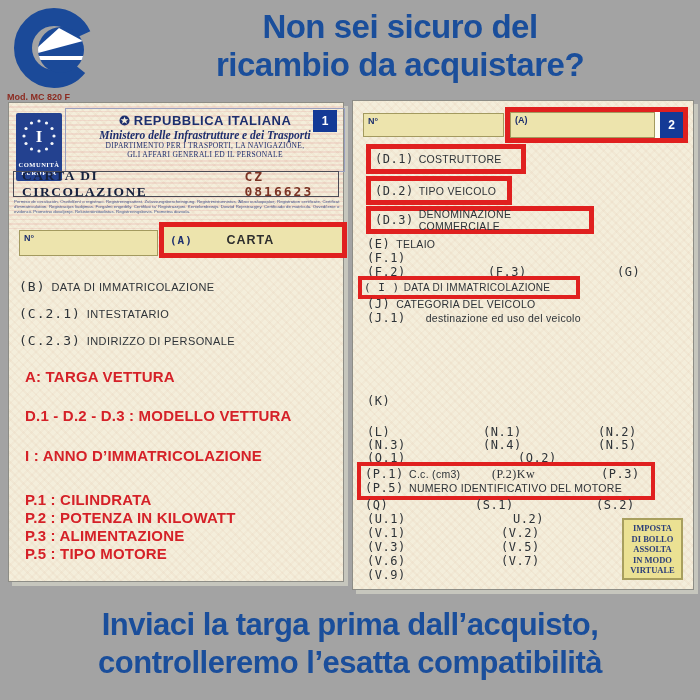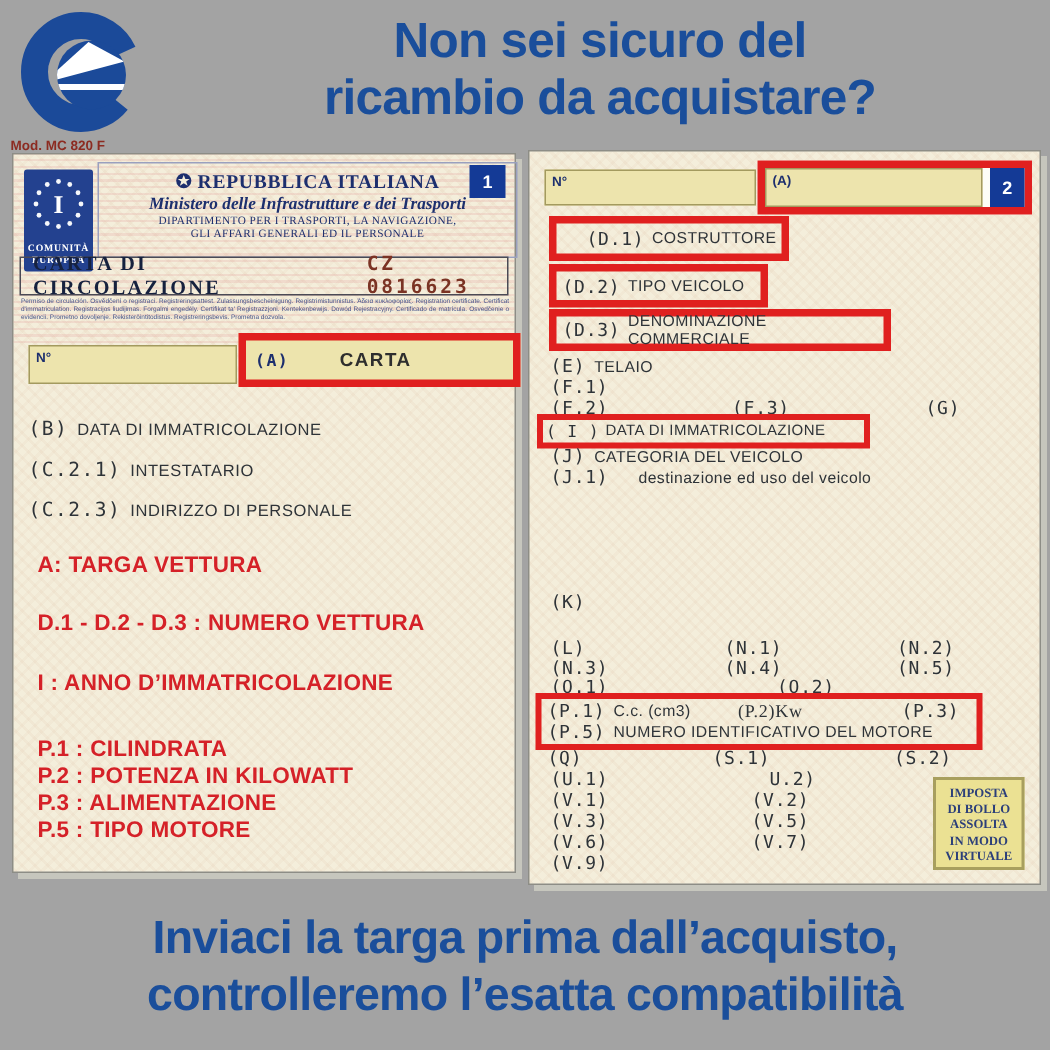--- a/index.html
+++ b/index.html
@@ -19,21 +19,21 @@
   .panel1{left:8px;top:102px;width:334px;height:478px;}
   .panel2{left:352px;top:100px;width:340px;height:488px;}
   .pinkstripes{position:absolute;left:0;top:0;right:0;height:126px;pointer-events:none;
            background:repeating-linear-gradient(0deg, rgba(225,150,150,.22) 0 1.5px, transparent 1.5px 4.5px);}
   
   .euflag{position:absolute;left:7px;top:10px;width:46px;height:68px;background:#23418f;
           border-radius:2px;text-align:center;color:#fff;}
   .euflag .cc{font:bold 6.5px "Liberation Serif",serif;letter-spacing:.5px;line-height:8px;}
   
   .hdrbox{position:absolute;left:56px;top:5px;width:278px;height:62px;border:1px solid #9aa0bf;}
-  .repline{margin-top:4px;text-align:center;font-family:Liberation Serif, serif;
+  .repline{margin-top:4px;text-align:center;font-family:Liberation Sans, sans-serif;
            font-weight:bold;font-size:13px;color:#1d2f6e;letter-spacing:.5px;}
   .ministry{margin-top:1px;text-align:center;font-family:"Liberation Serif",serif;
             font-style:italic;font-weight:bold;font-size:11.5px;color:#1d2f6e;}
   .dept{text-align:center;font-family:"Liberation Serif",serif;font-size:7.5px;color:#1d2f6e;letter-spacing:.3px;}
   .numbox{position:absolute;width:24px;height:22px;background:#143a96;color:#fff;
           font-weight:bold;font-size:12px;display:flex;align-items:center;justify-content:center;}
   .cartarow{position:absolute;left:4px;top:68px;width:324px;height:24px;border:1.5px solid #4a4a55;
             display:flex;align-items:center;}
   .cartatitle{margin-left:8px;font-family:"Liberation Serif",serif;font-weight:bold;
               font-size:13.5px;color:#16213e;letter-spacing:1.5px;}
@@ -146,21 +146,21 @@
     <div class="mrow" style="left:10px;top:203px;">
       <span class="code1">(C.2.1)</span>
       <span class="lbl1">INTESTATARIO</span>
     </div>
     <div class="mrow" style="left:10px;top:230px;">
       <span class="code1">(C.2.3)</span>
       <span class="lbl1">INDIRIZZO DI PERSONALE</span>
     </div>
 
     <div class="ann" style="top:265px;">A: TARGA VETTURA</div>
-    <div class="ann" style="top:304px;">D.1 - D.2 - D.3 : NUMERO VETTURA</div>
+    <div class="ann" style="top:304px;">D.1 - D.2 - D.3 : MODELLO VETTURA</div>
     <div class="ann" style="top:344px;">I : ANNO D’IMMATRICOLAZIONE</div>
     <div class="ann" style="top:388px;">P.1 : CILINDRATA</div>
     <div class="ann" style="top:406px;">P.2 : POTENZA IN KILOWATT</div>
     <div class="ann" style="top:424px;">P.3 : ALIMENTAZIONE</div>
     <div class="ann" style="top:442px;">P.5 :  TIPO MOTORE</div>
   </div>
 
   <div class="panel panel2">
 
     <div class="ybox" style="position:absolute;left:10px;top:12px;width:141px;height:24px;">
@@ -168,21 +168,21 @@
     </div>
     <div class="redbox" style="position:absolute;left:152px;top:6px;width:173px;height:26px;display:flex;align-items:stretch;background:#fdfdf6;">
       <div class="ybox" style="flex:1;border-width:1px;">
         <span class="nlabel">(A)</span>
       </div>
       <div style="width:5px;"></div>
       <div class="numbox" style="position:static;width:23px;height:auto;">2</div>
     </div>
 
     <div class="redbox" style="position:absolute;left:13px;top:43px;width:150px;height:20px;display:flex;align-items:center;">
-      <span class="code" style="margin-left:20px;">(D.1)</span>
+      <span class="code" style="margin-left:4px;">(D.1)</span>
       <span class="lbl" style="margin-left:5px;">COSTRUTTORE</span>
     </div>
     <div class="redbox" style="position:absolute;left:13px;top:75px;width:136px;height:19px;display:flex;align-items:center;">
       <span class="code" style="margin-left:4px;">(D.2)</span>
       <span class="lbl" style="margin-left:5px;">TIPO VEICOLO</span>
     </div>
     <div class="redbox" style="position:absolute;left:13px;top:105px;width:218px;height:18px;display:flex;align-items:center;">
       <span class="code" style="margin-left:4px;">(D.3)</span>
       <span class="lbl" style="margin-left:5px;">DENOMINAZIONE COMMERCIALE</span>
     </div>

